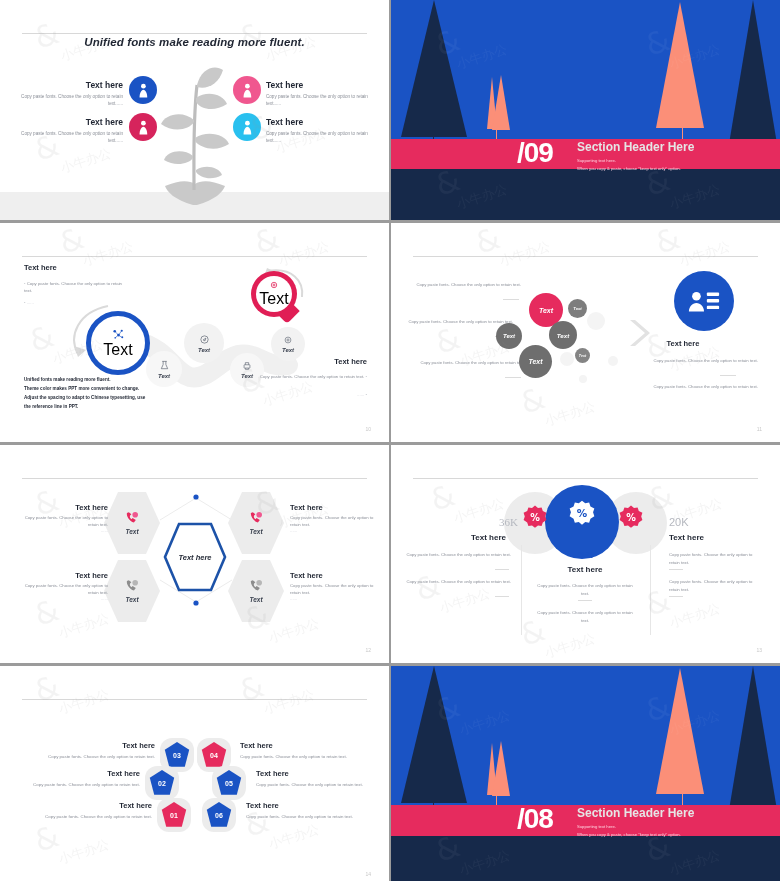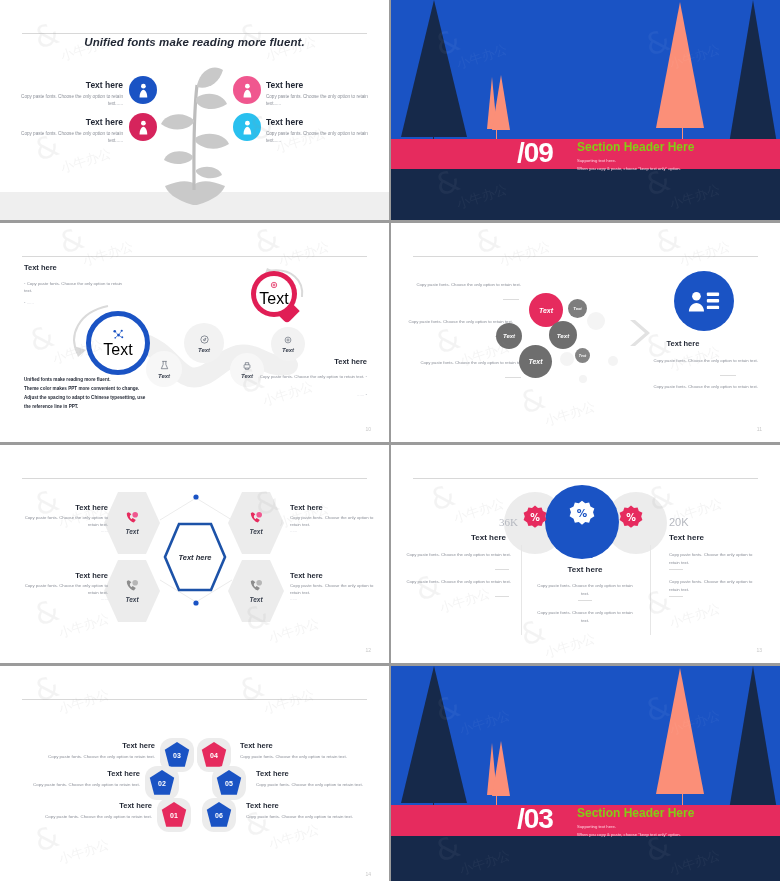--- a/index.html
+++ b/index.html
@@ -31,21 +31,21 @@
 
   
   .sh-sky{position:absolute;left:0;right:0;top:0;height:63%;background:#1a53c4;}
   .sh-ground{position:absolute;left:0;right:0;bottom:0;height:23%;background:#16294a;}
   .sh-band{position:absolute;left:0;right:0;top:63%;height:14%;background:#e8२;}
   .sh-band{background:#e62b5e;}
   .tri{position:absolute;width:0;height:0;}
   .trunk{position:absolute;width:1px;background:#16294a;}
   .sh-num{position:absolute;font-size:28px;font-weight:bold;color:#ffffff;font-family:"Liberation Sans",sans-serif;
           letter-spacing:-1px;line-height:1;}
-  .sh-h{position:absolute;color:#84cc16;font-weight:bold;font-size:12px;}
+  .sh-h{position:absolute;color:#e5e5e5;font-weight:bold;font-size:12px;}
   .sh-s{position:absolute;color:#ffd3e0;font-size:4.2px;line-height:1.9;}
 
   
   .ch{position:absolute;border-radius:50%;background:#f0f0f0;display:flex;flex-direction:column;
       align-items:center;justify-content:center;}
   .ch .lbl{font-size:6px;font-style:italic;font-weight:bold;color:#3b4250;margin-top:2px;}
   .ring{position:absolute;border-radius:50%;background:#fff;display:flex;flex-direction:column;
         align-items:center;justify-content:center;}
   .s3-h{position:absolute;font-size:7.5px;font-weight:bold;color:#1f2532;}
   .s3-p{position:absolute;font-size:4.3px;color:#8b8f98;line-height:1.7;}
@@ -577,21 +577,21 @@
     <div class="tri" style="left:10px;top:0;border-left:33px solid transparent;border-right:33px solid transparent;border-bottom:137px solid #16294a;"></div>
     <div class="trunk" style="left:42px;top:137px;height:6px;"></div>
     <div class="tri" style="left:334px;top:0;border-left:28px solid transparent;border-right:28px solid transparent;border-bottom:168px solid #16294a;"></div>
     <div class="tri" style="left:96px;top:77px;border-left:5px solid transparent;border-right:5px solid transparent;border-bottom:52px solid #fb8f78;"></div>
     <div class="tri" style="left:101px;top:75px;border-left:9px solid transparent;border-right:9px solid transparent;border-bottom:55px solid #fb8f78;"></div>
     <div class="trunk" style="left:105px;top:129px;height:12px;background:#fb8f78;"></div>
     <div class="tri" style="left:265px;top:2px;border-left:24px solid transparent;border-right:24px solid transparent;border-bottom:126px solid #fb8f78;"></div>
     <div class="trunk" style="left:291px;top:128px;height:15px;background:#fb8f78;"></div>
 
     <div class="sh-band"></div>
-    <div class="sh-num" style="left:126px;top:139px;">/03</div>
+    <div class="sh-num" style="left:126px;top:139px;">/08</div>
     <div class="sh-h" style="left:186px;top:140px;">Section Header Here</div>
     <div class="sh-s" style="left:186px;top:157px;">Supporting text here.</div>
     <div class="sh-s" style="left:186px;top:165px;">When you copy &amp; paste, choose "keep text only" option.</div>
 
     <div class="wm">
       <span style="left:45px;top:25px;">&amp;</span>
         <span style="left:68px;top:48px;font-size:13px;">小牛办公</span>
       <span style="left:255px;top:25px;">&amp;</span>
         <span style="left:278px;top:48px;font-size:13px;">小牛办公</span>
       <span style="left:45px;top:165px;">&amp;</span>

